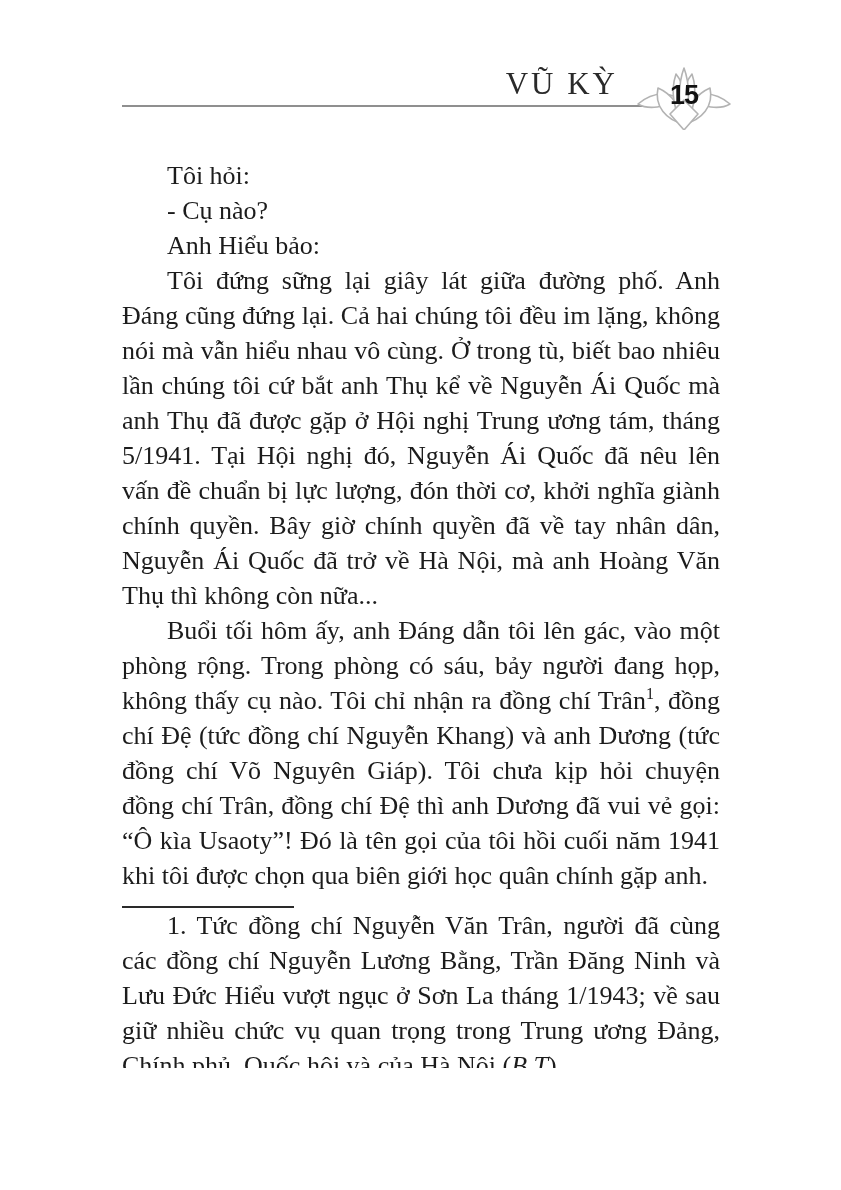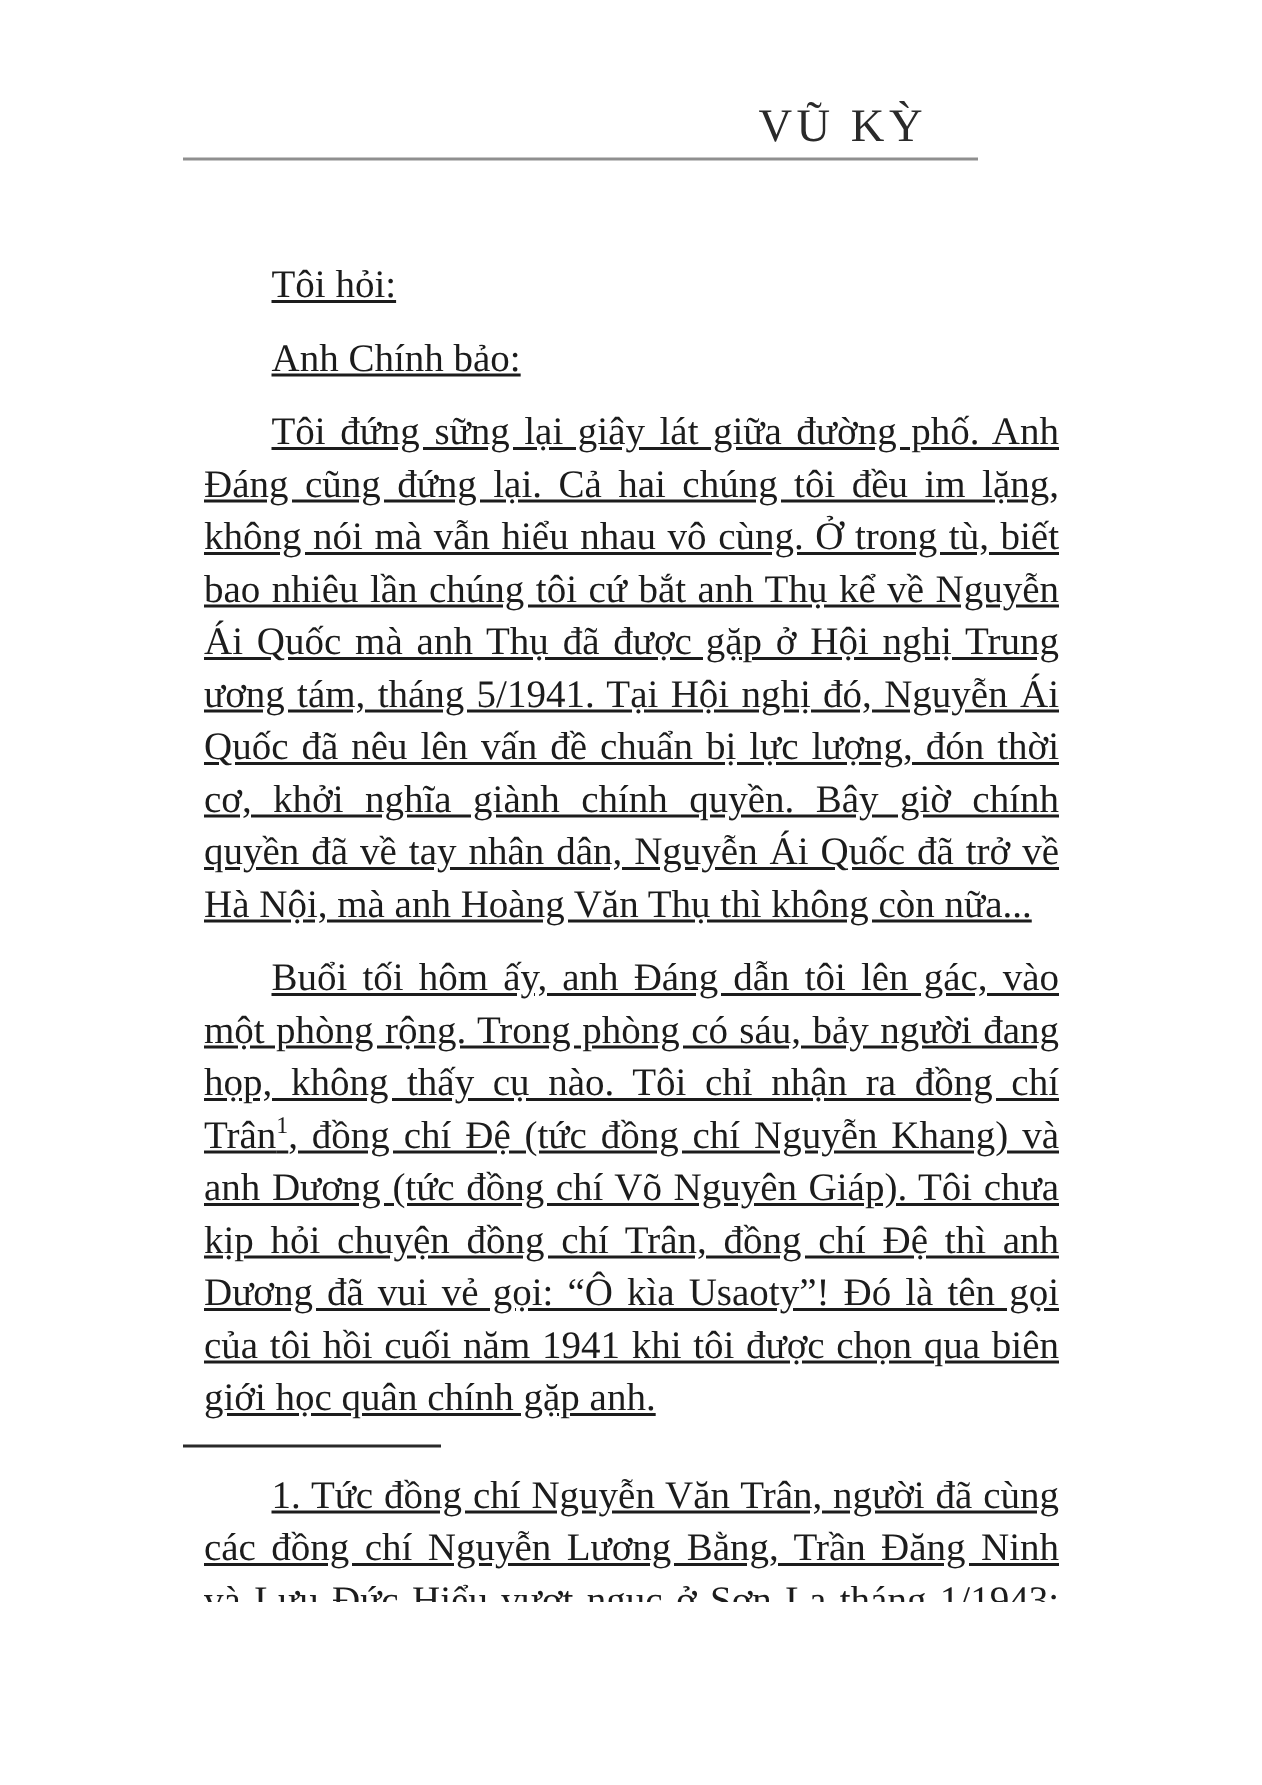--- a/index.html
+++ b/index.html
@@ -63,26 +63,25 @@
   }
 
   
   .content {
     position: absolute;
     top: 158px;
     left: 122px;
     width: 598px;
   }
   .content p {
-    margin: 14px;
+    margin: 0;
     font-size: 26px;
     line-height: 35px;
     text-align: justify;
     text-indent: 45px;
-    text-decoration: underline;
   }
   .fn-ref {
     font-size: 16px;
     vertical-align: super;
     line-height: 0;
   }
 
   
   .footnote-block {
     margin-top: 13px;
@@ -102,25 +101,41 @@
   .footnote-text .italic { font-style: italic; }
 </style>
 </head>
 <body>
 
 <div class="page">
 
   <header class="page-header">
     <span class="running-title">VŨ KỲ</span>
     <div class="header-rule"></div>
+    <span class="lotus-wrap">
+      <svg viewBox="0 0 96 66">
+        <g fill="#ffffff" stroke="#b3b3b3" stroke-width="1.6" stroke-linejoin="round">
+          <path d="M2 40 C14 30, 28 27, 42 34 C30 44, 12 46, 2 40 Z"></path>
+          <path d="M94 40 C82 30, 68 27, 54 34 C66 44, 84 46, 94 40 Z"></path>
+          <path d="M48 60 C30 56, 18 42, 22 24 C36 30, 46 44, 48 60 Z"></path>
+          <path d="M48 60 C66 56, 78 42, 74 24 C60 30, 50 44, 48 60 Z"></path>
+          <path d="M48 60 C38 48, 34 28, 40 10 C50 22, 52 44, 48 60 Z"></path>
+          <path d="M48 60 C58 48, 62 28, 56 10 C46 22, 44 44, 48 60 Z"></path>
+          <path d="M48 58 C42 42, 42 20, 48 4 C54 20, 54 42, 48 58 Z"></path>
+          <path d="M48 36 L62 50 L48 66 L34 50 Z"></path>
+        </g>
+      </svg>
+      <span class="page-number">15</span>
+    </span>
   </header>
 
   <main class="content">
     <p>Tôi hỏi:</p>
-    <p>Anh Chính bảo:</p>
+    <p>- Cụ nào?</p>
+    <p>Anh Hiểu bảo:</p>
 
     <p><span>Tôi đứng sững lại giây lát giữa đường phố. Anh Đáng cũng đứng lại. Cả hai chúng tôi đều im lặng, không nói mà vẫn hiểu nhau vô cùng. Ở trong tù, biết bao nhiêu lần chúng tôi cứ bắt anh Thụ kể về Nguyễn Ái Quốc mà anh Thụ đã được gặp ở Hội nghị Trung ương tám, tháng 5/1941. Tại Hội nghị đó, Nguyễn Ái Quốc đã nêu lên vấn đề chuẩn bị lực lượng, đón thời cơ, khởi nghĩa giành chính quyền. Bây giờ chính quyền đã về tay nhân dân, Nguyễn Ái Quốc đã trở về Hà Nội, mà anh Hoàng Văn Thụ thì không còn nữa...</span></p>
 
     <p><span>Buổi tối hôm ấy, anh Đáng dẫn tôi lên gác, vào một phòng rộng. Trong phòng có sáu, bảy người đang họp, không thấy cụ nào. Tôi chỉ nhận ra đồng chí Trân</span><span class="fn-ref">1</span><span>, đồng chí Đệ (tức đồng chí Nguyễn Khang) và anh Dương (tức đồng chí Võ Nguyên Giáp). Tôi chưa kịp hỏi chuyện đồng chí Trân, đồng chí Đệ thì anh Dương đã vui vẻ gọi: “Ô kìa Usaoty”! Đó là tên gọi của tôi hồi cuối năm 1941 khi tôi được chọn qua biên giới học quân chính gặp anh.</span></p>
 
     <section class="footnote-block">
       <div class="footnote-rule"></div>
       <p class="footnote-text"><span>1. Tức đồng chí Nguyễn Văn Trân, người đã cùng các đồng chí Nguyễn Lương Bằng, Trần Đăng Ninh và Lưu Đức Hiểu vượt ngục ở Sơn La tháng 1/1943; về sau giữ nhiều chức vụ quan trọng trong Trung ương Đảng, Chính phủ, Quốc hội và của Hà Nội (</span><span class="italic">B.T</span><span>).</span></p>
     </section>
   </main>

